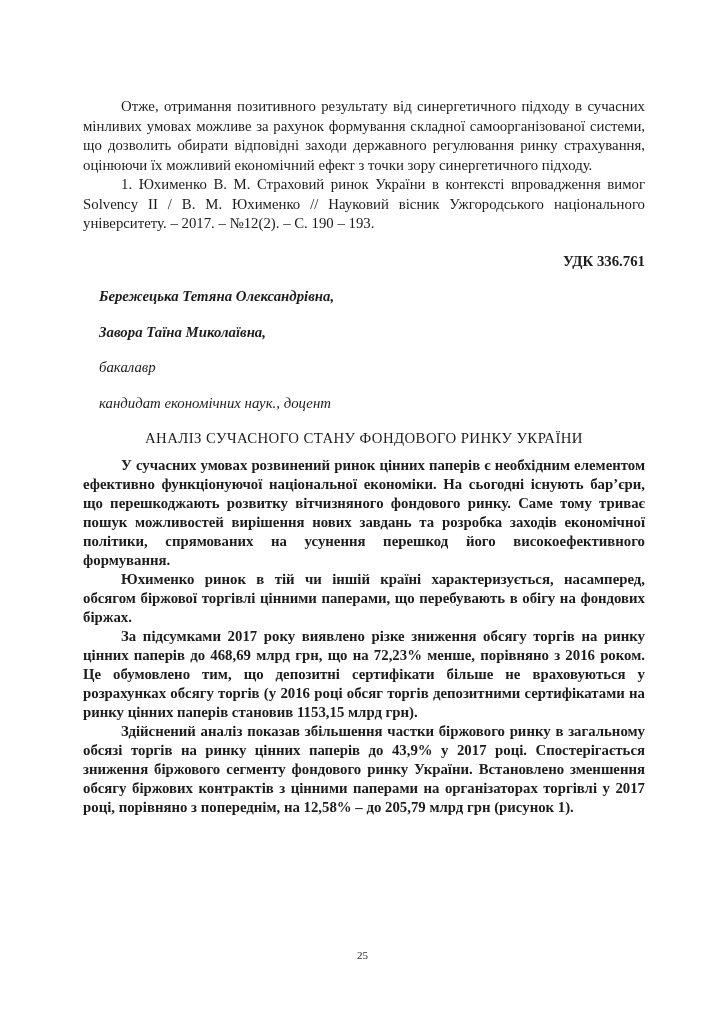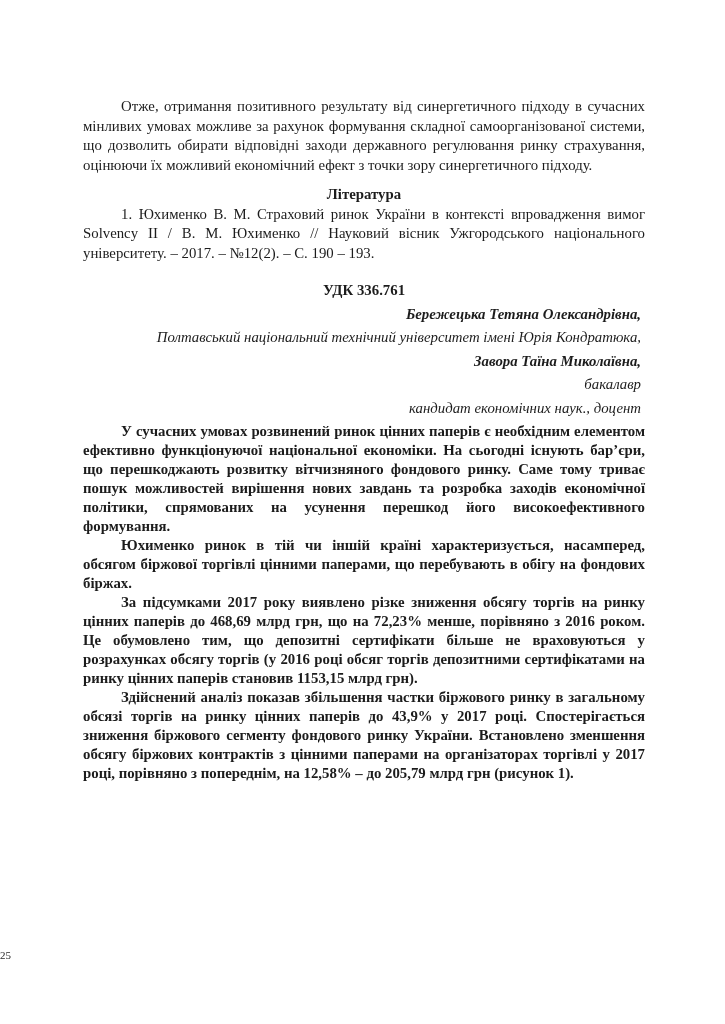--- a/index.html
+++ b/index.html
@@ -39,72 +39,71 @@
     font-size: 14.8px;
     line-height: 19.5px;
     font-weight: bold;
     text-align: center;
   }
   .udc {
     margin: 18px 0 0 0;
     font-size: 14.8px;
     line-height: 19.5px;
     font-weight: bold;
-    text-align: center;
+    text-align: right;
   }
   .author-line {
-    margin: 4px;
+    margin: 16px;
     font-size: 14.8px;
     line-height: 19.5px;
-    text-align: right;
+    text-align: left;
     font-style: italic;
   }
   .author-name {
     font-weight: bold;
   }
   .article-title {
     margin: 7px 0 7px 0;
     font-size: 14.8px;
     line-height: 19.5px;
     text-align: center;
     letter-spacing: 0.4px;
   }
   .page-number {
     position: absolute;
     top: 948px;
     left: 0;
     width: 100%;
-    text-align: left;
+    text-align: center;
     font-size: 11px;
     line-height: 14px;
     color: #2a2a2a;
   }
 </style>
 </head>
 <body>
 
 <div class="page">
   <div class="content">
 
     <p class="para">Отже, отримання позитивного результату від синергетичного підходу в сучасних мінливих умовах можливе за рахунок формування складної самоорганізованої системи, що дозволить обирати відповідні заходи державного регулювання ринку страхування, оцінюючи їх можливий економічний ефект з точки зору синергетичного підходу.</p>
 
-    <p class="lit-heading">Література</p>
 
     <p class="para">1. Юхименко В. М. Страховий ринок України в контексті впровадження вимог Solvency II / В. М. Юхименко // Науковий вісник Ужгородського національного університету. – 2017. – №12(2). – С. 190 – 193.</p>
 
 
     <p class="udc">УДК 336.761</p>
 
     <p class="author-line author-name">Бережецька Тетяна Олександрівна,</p>
-    <p class="author-line">Полтавський національний технічний університет імені Юрія Кондратюка,</p>
     <p class="author-line author-name">Завора Таїна Миколаївна,</p>
 
     <p class="author-line">бакалавр</p>
     <p class="author-line">кандидат економічних наук., доцент</p>
 
+    <p class="article-title">АНАЛІЗ СУЧАСНОГО СТАНУ ФОНДОВОГО РИНКУ УКРАЇНИ</p>
 
     <p class="para body-para">У сучасних умовах розвинений ринок цінних паперів є необхідним елементом ефективно функціонуючої національної економіки. На сьогодні існують бар’єри, що перешкоджають розвитку вітчизняного фондового ринку. Саме тому триває пошук можливостей вирішення нових завдань та розробка заходів економічної політики, спрямованих на усунення перешкод його високоефективного формування.</p>
     <p class="para body-para">Юхименко ринок в тій чи іншій країні характеризується, насамперед, обсягом біржової торгівлі цінними паперами, що перебувають в обігу на фондових біржах.</p>
     <p class="para body-para">За підсумками 2017 року виявлено різке зниження обсягу торгів на ринку цінних паперів до 468,69 млрд грн, що на 72,23% менше, порівняно з 2016 роком. Це обумовлено тим, що депозитні сертифікати більше не враховуються у розрахунках обсягу торгів (у 2016 році обсяг торгів депозитними сертифікатами на ринку цінних паперів становив 1153,15 млрд грн).</p>
     <p class="para body-para">Здійснений аналіз показав збільшення частки біржового ринку в загальному обсязі торгів на ринку цінних паперів до 43,9% у 2017 році. Спостерігається зниження біржового сегменту фондового ринку України. Встановлено зменшення обсягу біржових контрактів з цінними паперами на організаторах торгівлі у 2017 році, порівняно з попереднім, на 12,58% – до 205,79 млрд грн (рисунок 1).</p>
 
   </div>
 
   <div class="page-number">25</div>
 </div>

